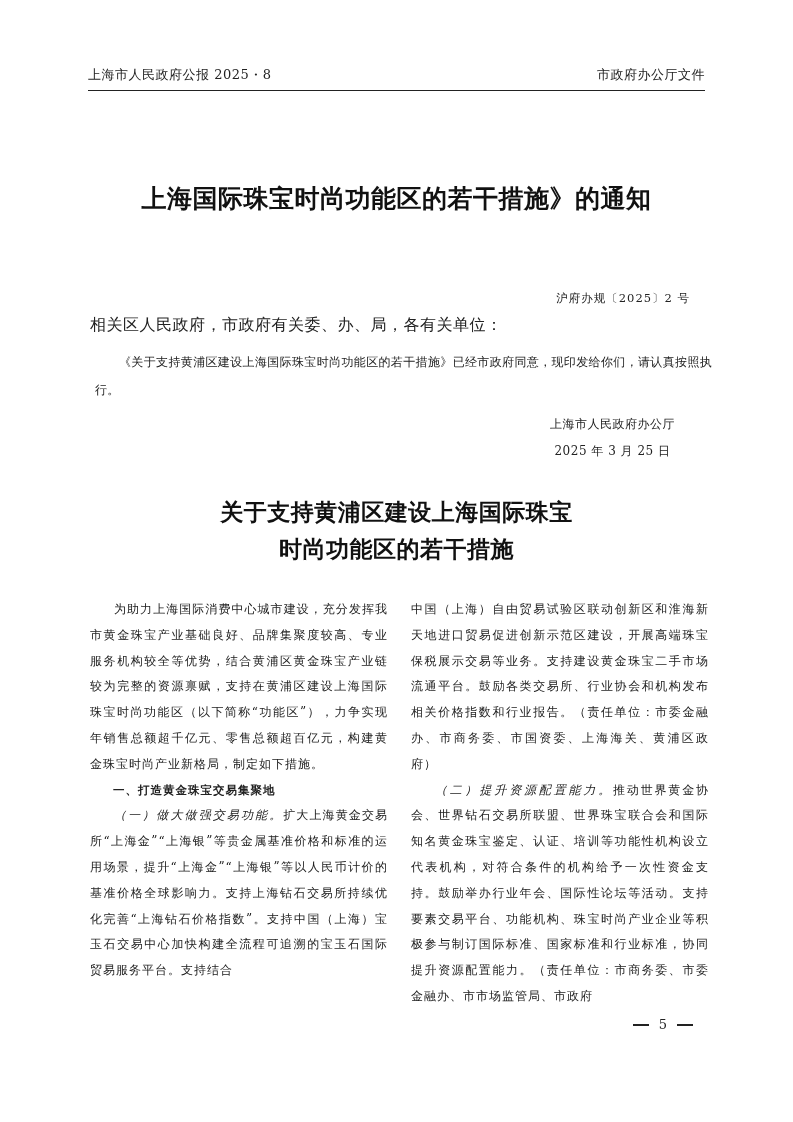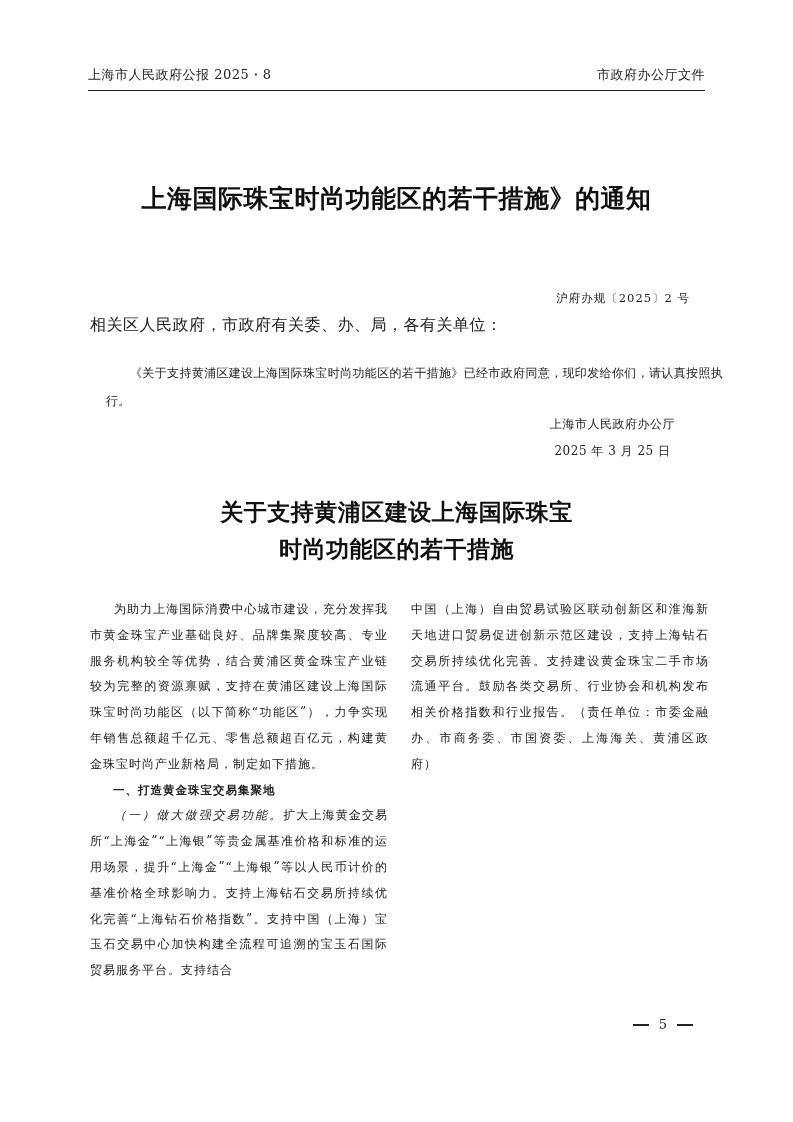--- a/index.html
+++ b/index.html
@@ -26,21 +26,21 @@
     position: absolute; right: 103px; top: 291px;
     font-size: 11.5px; letter-spacing: 1px; color: #222;
   }
   .addressee {
     position: absolute; left: 90px; top: 315px;
     font-size: 16px; color: #222; letter-spacing: 0.5px;
   }
   .notice-body {
     position: absolute; left: 90px; top: 343px; width: 617px;
     font-size: 12px; line-height: 28px; color: #222; text-indent: 2em;
-    text-align: justify; margin: 16px; letter-spacing: 0.2px;
+    text-align: justify; margin: 5px; letter-spacing: 0.2px;
   }
   .signer {
     position: absolute; right: 118px; top: 396px;
     text-align: center; font-size: 12px; line-height: 27px; color: #222;
     letter-spacing: 0.5px;
     margin-top: 15px;
   }
   .measures-title {
     position: absolute; left: 120px; top: 493px; width: 553px;
     text-align: center; font-size: 23px; font-weight: bold; line-height: 37px;
@@ -90,20 +90,21 @@
   <div>时尚功能区的若干措施</div>
 </div>
 
 <div class="col col-left">
   <p>为助力上海国际消费中心城市建设，充分发挥我市黄金珠宝产业基础良好、品牌集聚度较高、专业服务机构较全等优势，结合黄浦区黄金珠宝产业链较为完整的资源禀赋，支持在黄浦区建设上海国际珠宝时尚功能区（以下简称“功能区”），力争实现年销售总额超千亿元、零售总额超百亿元，构建黄金珠宝时尚产业新格局，制定如下措施。</p>
   <p class="section-heading">一、打造黄金珠宝交易集聚地</p>
   <p><span class="subheading">（一）做大做强交易功能。</span><span>扩大上海黄金交易所“上海金”“上海银”等贵金属基准价格和标准的运用场景，提升“上海金”“上海银”等以人民币计价的基准价格全球影响力。支持上海钻石交易所持续优化完善“上海钻石价格指数”。支持中国（上海）宝玉石交易中心加快构建全流程可追溯的宝玉石国际贸易服务平台。支持结合</span></p>
 </div>
 
 <div class="col col-right">
-  <p class="noindent">中国（上海）自由贸易试验区联动创新区和淮海新天地进口贸易促进创新示范区建设，支持上海钻石交易所持续优化完善。支持建设黄金珠宝二手市场流通平台。鼓励各类交易所、行业协会和机构发布相关价格指数和行业报告。（责任单位：市委金融办、市商务委、市国资委、上海海关、黄浦区政府）</p>
+  <p class="noindent">中国（上海）自由贸易试验区联动创新区和淮海新天地进口贸易促进创新示范区建设，开展高端珠宝保税展示交易等业务。支持建设黄金珠宝二手市场流通平台。鼓励各类交易所、行业协会和机构发布相关价格指数和行业报告。（责任单位：市委金融办、市商务委、市国资委、上海海关、黄浦区政府）</p>
+  <p><span class="subheading">（二）提升资源配置能力。</span><span>推动世界黄金协会、世界钻石交易所联盟、世界珠宝联合会和国际知名黄金珠宝鉴定、认证、培训等功能性机构设立代表机构，对符合条件的机构给予一次性资金支持。鼓励举办行业年会、国际性论坛等活动。支持要素交易平台、功能机构、珠宝时尚产业企业等积极参与制订国际标准、国家标准和行业标准，协同提升资源配置能力。（责任单位：市商务委、市委金融办、市市场监管局、市政府</span></p>
 </div>
 
 <div class="page-number">
   <span class="dash"></span>
   <span>5</span>
   <span class="dash"></span>
 </div>
 
 </body></html>

